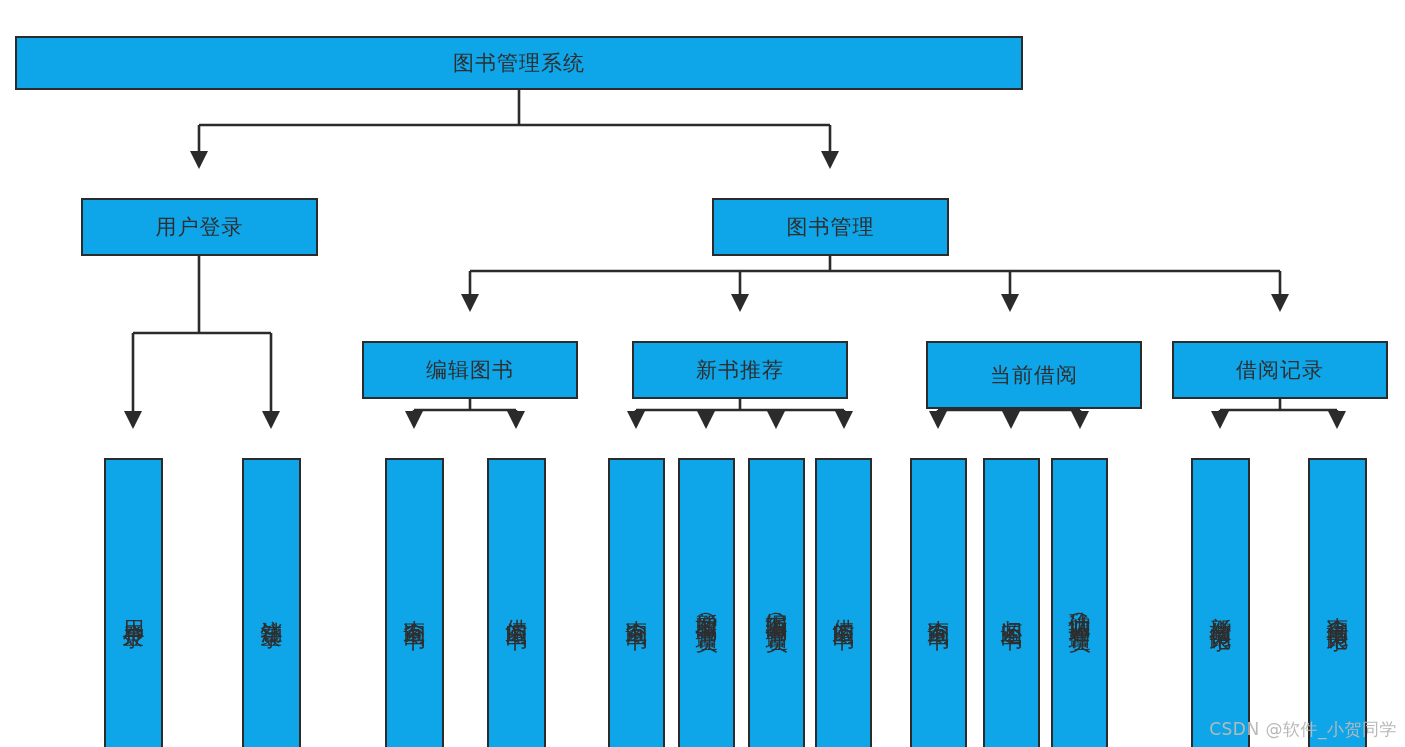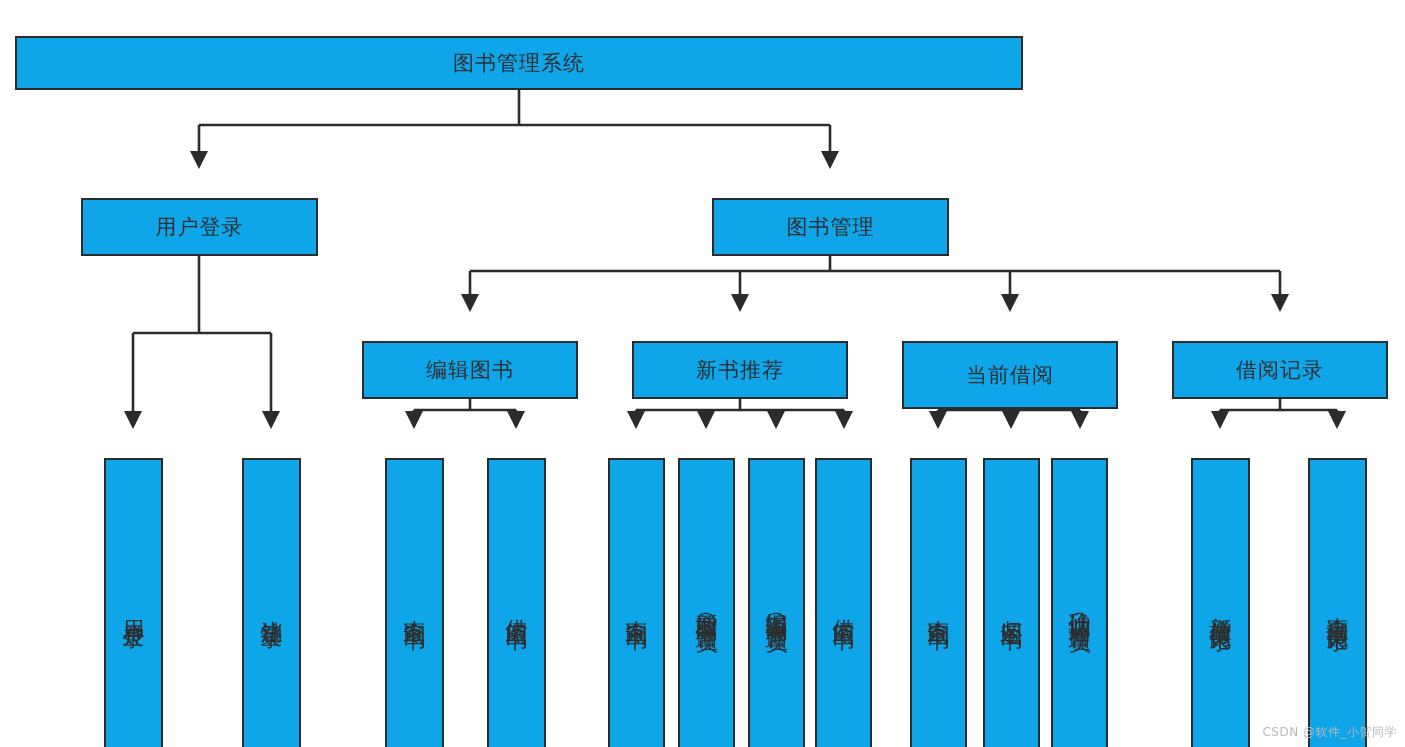--- a/index.html
+++ b/index.html
@@ -61,21 +61,21 @@
     text-orientation: upright;
     font-size: 22px;
     line-height: 1.08;
     letter-spacing: 3px;
     max-height: 100%;
   }
   .watermark {
     position: absolute;
     right: 8px;
     bottom: 6px;
-    font-size: 12px;
+    font-size: 17px;
     color: #b9b9b9;
     letter-spacing: 0.5px;
     white-space: nowrap;
     pointer-events: none;
     text-align: right;
   }
 </style>
 </head>
 <body>
 
@@ -157,21 +157,21 @@
   <div class="node horiz" style="left:712px; top:174px; width:237px; height:58px;">
     <span class="node-label">图书管理</span>
   </div>
 
   <div class="node horiz" style="left:362px; top:317px; width:216px; height:58px;">
     <span class="node-label">编辑图书</span>
   </div>
   <div class="node horiz" style="left:632px; top:317px; width:216px; height:58px;">
     <span class="node-label">新书推荐</span>
   </div>
-  <div class="node horiz" style="left:902px; top:317px; width:216px; height:68px;">
+  <div class="node horiz" style="left:926px; top:317px; width:216px; height:68px;">
     <span class="node-label">当前借阅</span>
   </div>
   <div class="node horiz" style="left:1172px; top:317px; width:216px; height:58px;justify-content:center;">
     <span class="node-label">借阅记录</span>
   </div>
 
   <div class="node vert" style="left:104px; top:434px; width:59px; height:299px;">
     <span class="node-label">用户登录</span>
   </div>
   <div class="node vert" style="left:242px; top:434px; width:59px; height:299px;">

